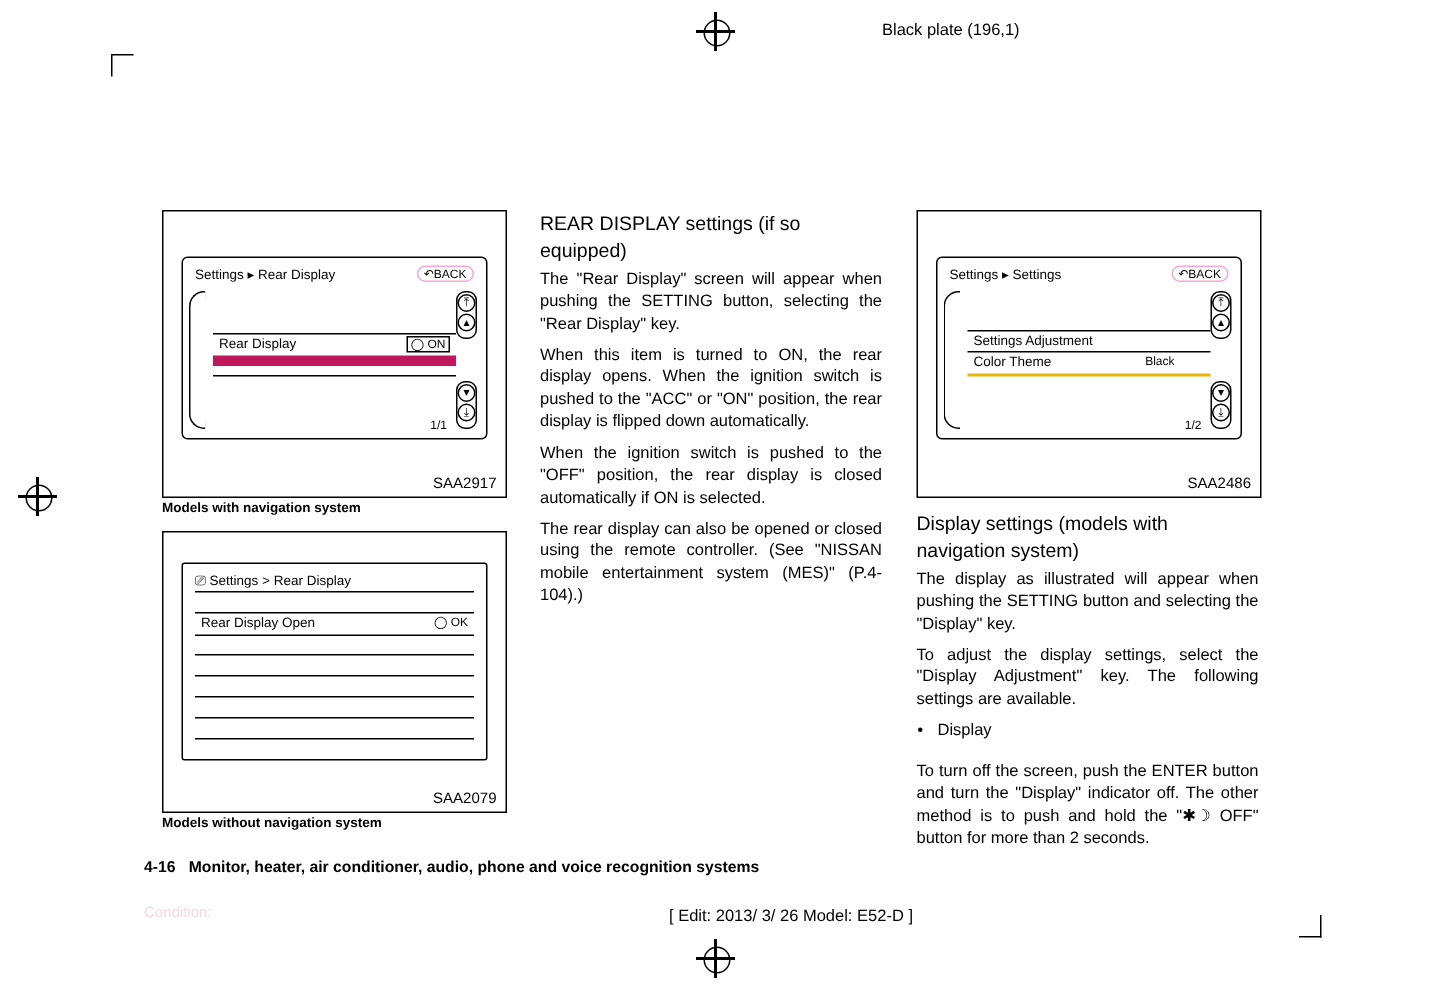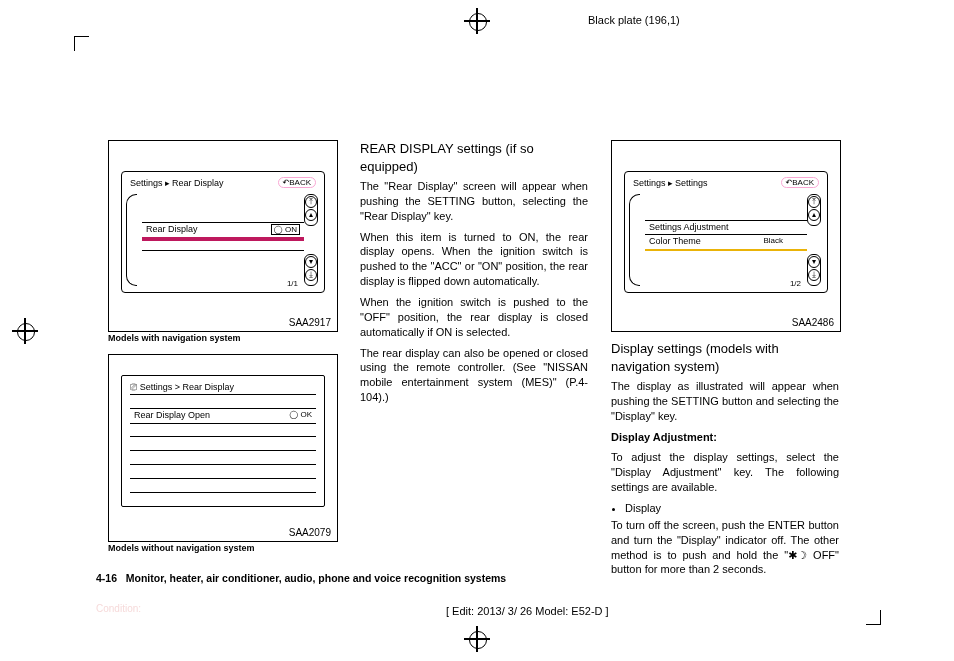--- a/index.html
+++ b/index.html
@@ -10,21 +10,21 @@
   .reg .v{position:absolute;left:12px;top:0;width:2px;height:26px;background:#000}
   .reg .h{position:absolute;left:0;top:12px;width:26px;height:2px;background:#000}
   .reg .c{position:absolute;left:5px;top:5px;width:16px;height:16px;border:1.5px solid #000;border-radius:50%}
   .hdr{position:absolute;font-size:11px}
   .ftr{position:absolute;font-size:11px}
   .cond{position:absolute;font-size:10px;color:#f6dada}
   .col{position:absolute;font-size:11px;line-height:1.35}
   .col h2{font-size:13px;font-weight:400;margin:0 0 4px}
   .col p{margin:0 0 6px;text-align:justify}
   .col .bold{font-weight:700}
-  .col ul{margin:2px 0 2px 14px;padding:0}
+  .col ul{margin:2px 0 12px 14px;padding:0}
   .figbox{position:absolute;border:1px solid #000}
   .figcode{position:absolute;right:6px;bottom:3px;font-size:10px}
   .figcap{position:absolute;font-size:9px;font-weight:700;text-align:left}
   .pgfoot{position:absolute;font-size:10.5px;font-weight:700}
   
   .scr{position:absolute;border:1px solid #000;border-radius:4px;background:#fff}
   .scr .bc{position:absolute;left:8px;top:6px;font-size:9px}
   .scr .back{position:absolute;right:8px;top:5px;font-size:8px;border:1px solid #f9a8d4;border-radius:8px;padding:0 4px}
   .scr .row{position:absolute;left:20px;right:20px;border-top:1px solid #000;height:14px;font-size:9px}
   .scr .row span.l{position:absolute;left:4px;top:1px}
@@ -68,21 +68,21 @@
       <div class="back">↶BACK</div>
       <div class="leftcurve"></div>
       <div class="rail" style="top:22px;height:30px">
         <div class="btn">⤒</div>
         <div class="btn">▴</div>
       </div>
       <div class="rail" style="bottom:6px;height:30px">
         <div class="btn">▾</div>
         <div class="btn">⤓</div>
       </div>
-      <div class="row" style="top:50px;border-bottom:4px solid #be185d">
+      <div class="row" style="top:50px;border-bottom:7px solid #be185d">
         <span class="l">Rear Display</span>
         <span class="r" style="border:1px solid #000;padding:0 2px">◯ ON</span>
       </div>
       <div class="row" style="top:64px;border-top:none;border-bottom:1px solid #000"></div>
       <div class="pager">1/1</div>
     </div>
     <div class="figcode">SAA2917</div>
   </div>
   <div class="figcap" style="left:108px;top:333px;width:228px">Models with navigation system</div>
 
@@ -133,21 +133,20 @@
     <h2>REAR DISPLAY settings (if so equipped)</h2>
     <p>The "Rear Display" screen will appear when pushing the SETTING button, selecting the "Rear Display" key.</p>
     <p>When this item is turned to ON, the rear display opens. When the ignition switch is pushed to the "ACC" or "ON" position, the rear display is flipped down automatically.</p>
     <p>When the ignition switch is pushed to the "OFF" position, the rear display is closed automatically if ON is selected.</p>
     <p>The rear display can also be opened or closed using the remote controller. (See "NISSAN mobile entertainment system (MES)" (P.4-104).)</p>
   </div>
 
   <div class="col" style="left:611px;top:340px;width:228px">
     <h2>Display settings (models with navigation system)</h2>
     <p>The display as illustrated will appear when pushing the SETTING button and selecting the "Display" key.</p>
-    <p class="bold">Display Adjustment:</p>
     <p>To adjust the display settings, select the "Display Adjustment" key. The following settings are available.</p>
     <ul>
       <li>Display</li>
     </ul>
     <p style="text-align:justify">
       <span>To turn off the screen, push the ENTER button and turn the "Display" indicator off. The other method is to push and hold the "</span><span>✱☽</span><span> OFF" button for more than 2 seconds.</span>
     </p>
   </div>
 
   <div class="pgfoot" style="left:96px;top:572px">

